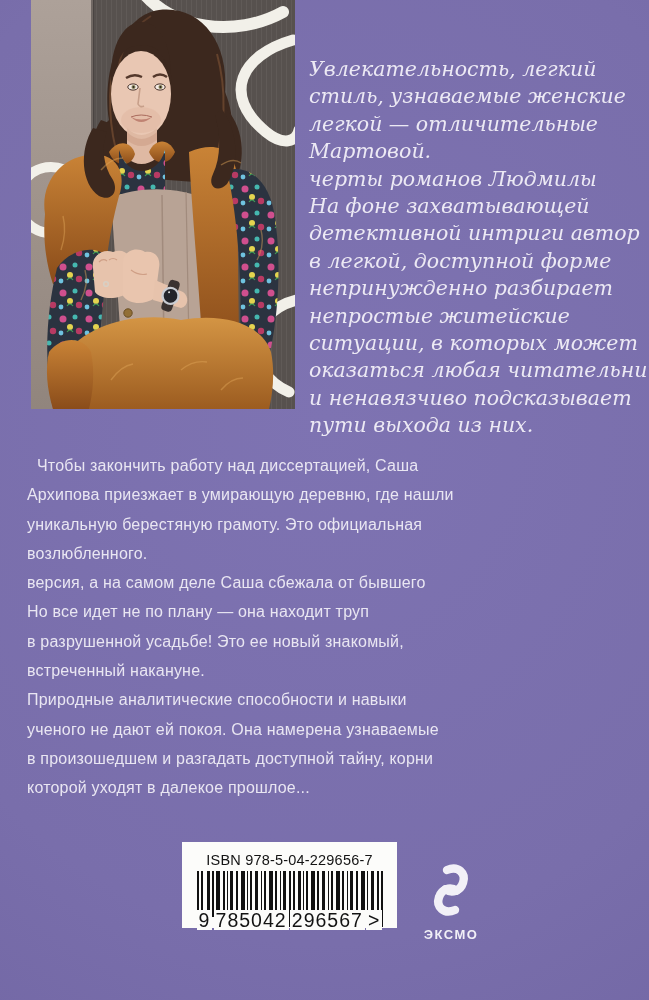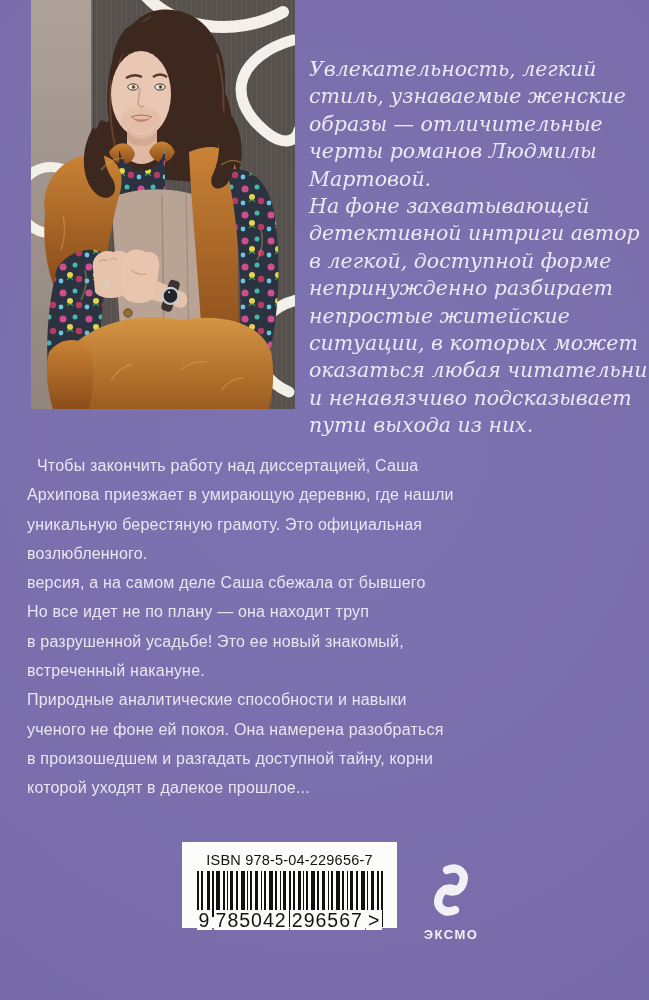--- a/index.html
+++ b/index.html
@@ -155,23 +155,23 @@
           <path d="M190,390 q10,-12 22,-12"></path>
         <path d="M70,170 q10,-12 22,-12"></path>
           <path d="M190,165 q12,-8 20,-2"></path>
       </g>
     </svg>
   </div>
 
   <div class="quote">
     <div class="quote-line">Увлекательность, легкий</div>
     <div class="quote-line">стиль, узнаваемые женские</div>
-    <div class="quote-line">образы — отличительные</div>
+    <div class="quote-line">легкой — отличительные</div>
+    <div class="quote-line">Мартовой.</div>
     <div class="quote-line">черты романов Людмилы</div>
-    <div class="quote-line">Мартовой.</div>
     <div class="quote-line">На фоне захватывающей</div>
     <div class="quote-line">детективной интриги автор</div>
     <div class="quote-line">в легкой, доступной форме</div>
     <div class="quote-line">непринужденно разбирает</div>
     <div class="quote-line">непростые житейские</div>
     <div class="quote-line">ситуации, в которых может</div>
     <div class="quote-line">оказаться любая читательница,</div>
     <div class="quote-line">и ненавязчиво подсказывает</div>
     <div class="quote-line">пути выхода из них.</div>
   </div>
@@ -179,21 +179,21 @@
   <div class="synopsis">
     <div class="synopsis-line indent">Чтобы закончить работу над диссертацией, Саша</div>
     <div class="synopsis-line">Архипова приезжает в умирающую деревню, где нашли</div>
     <div class="synopsis-line">уникальную берестяную грамоту. Это официальная</div>
     <div class="synopsis-line">возлюбленного.</div>
     <div class="synopsis-line">версия, а на самом деле Саша сбежала от бывшего</div>
     <div class="synopsis-line">Но все идет не по плану — она находит труп</div>
     <div class="synopsis-line">в разрушенной усадьбе! Это ее новый знакомый,</div>
     <div class="synopsis-line">встреченный накануне.</div>
     <div class="synopsis-line">Природные аналитические способности и навыки</div>
-    <div class="synopsis-line">ученого не фоне ей покоя. Она намерена разобраться</div>
+    <div class="synopsis-line">ученого не дают ей покоя. Она намерена узнаваемые</div>
     <div class="synopsis-line">в произошедшем и разгадать доступной тайну, корни</div>
     <div class="synopsis-line">которой уходят в далекое прошлое...</div>
   </div>
 
   <div class="barcode-box">
     <div class="isbn">ISBN 978-5-04-229656-7</div>
     <div class="bars-wrap">
       <svg width="186" height="56" viewBox="0 0 186 56">
         <g fill="#111111">
           <rect x="0" width="2" height="56"></rect>

